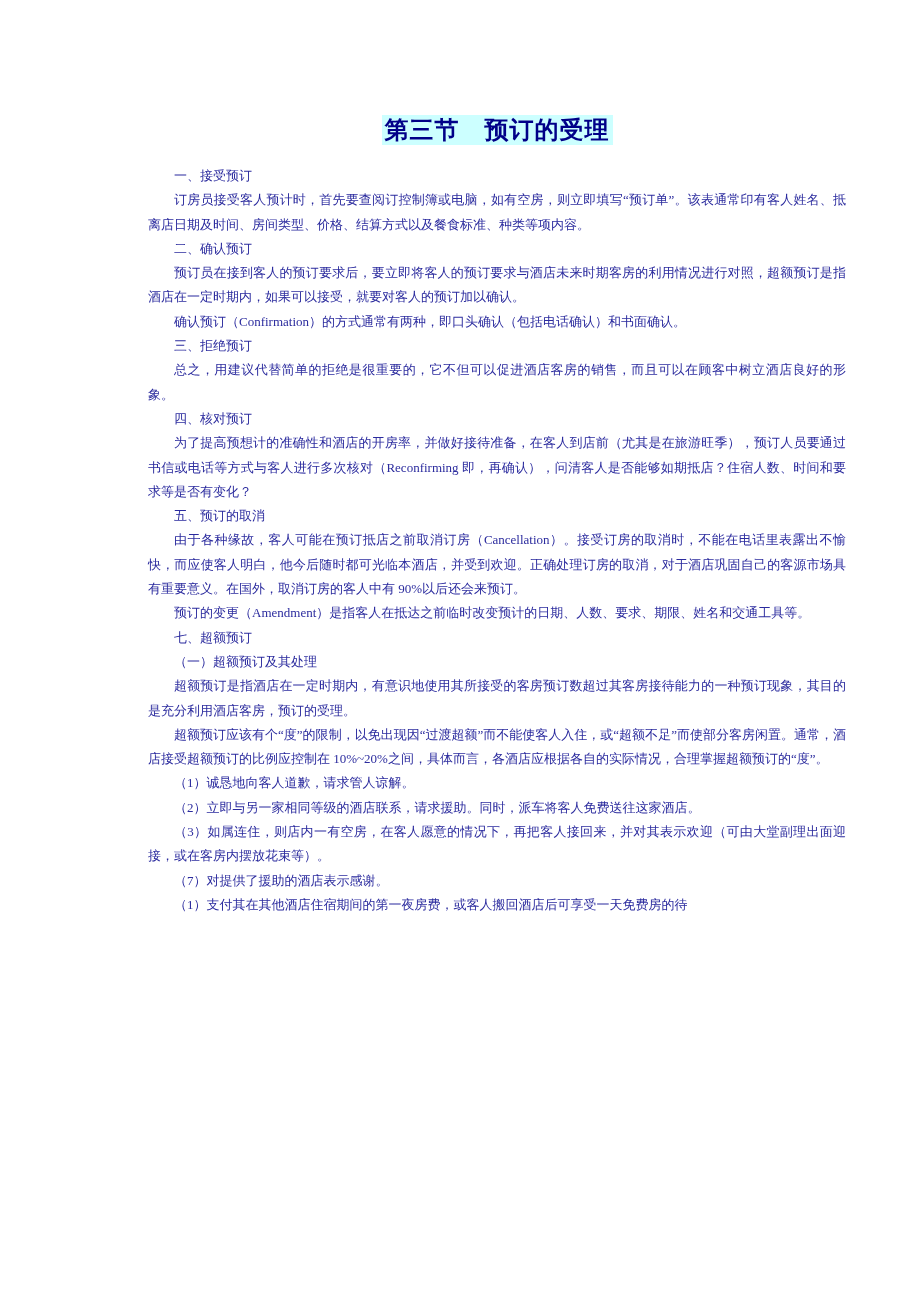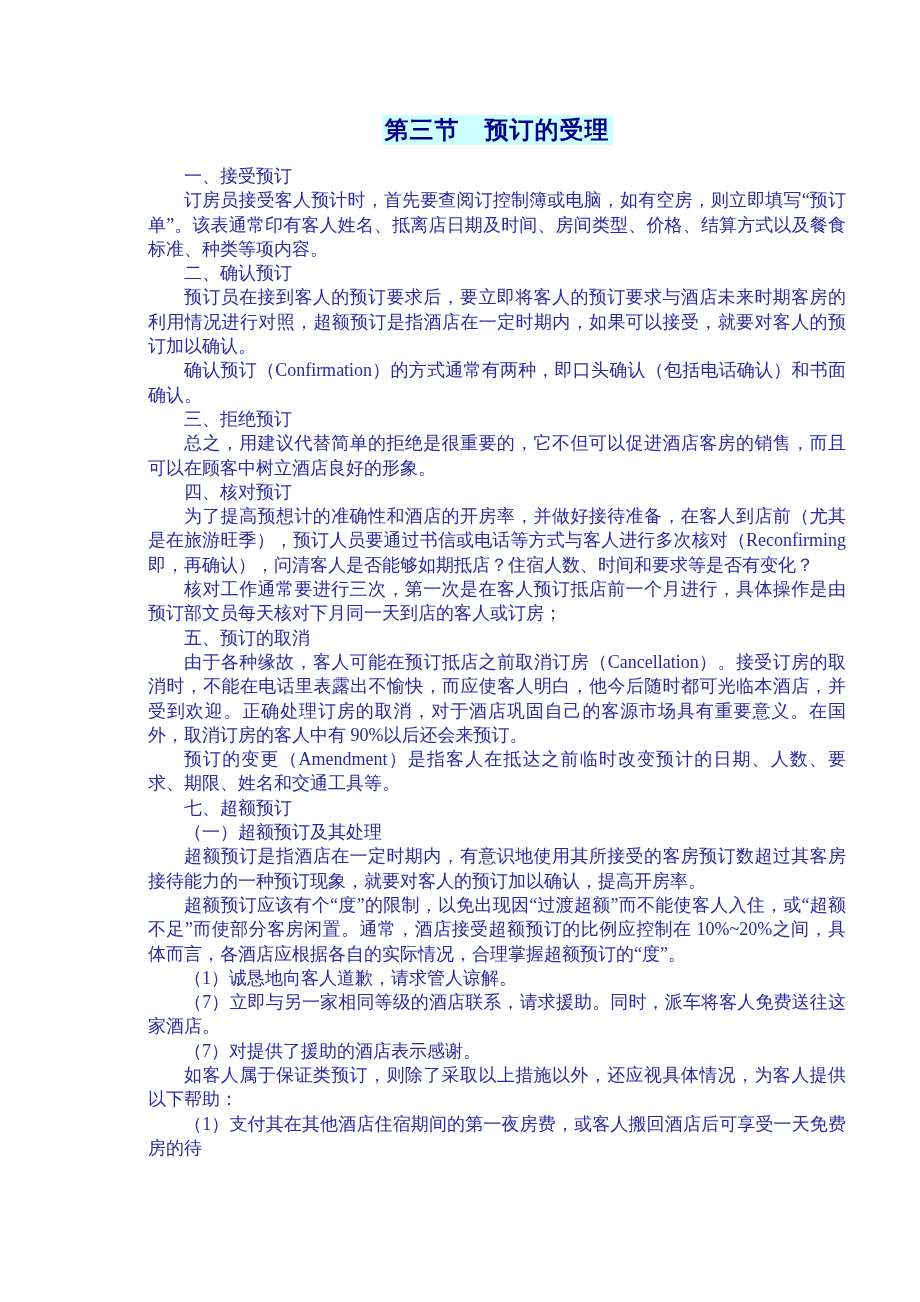--- a/index.html
+++ b/index.html
@@ -31,21 +31,21 @@
     color: var(--title-text, #000088);
     letter-spacing: 1px;
   }
   .doc-title .hl {
     background: var(--title-hl, #ccffff);
     padding: 2px 3px;
   }
   .doc-para {
     margin: 0;
     text-indent: 2em;
-    font-size: 18px;
+    font-size: 13px;
     line-height: 24.3px;
     color: var(--body-text, #2b2b9e);
     text-align: justify;
     text-justify: inter-ideograph;
     word-break: break-all;
   }
 </style>
 </head>
 <body>
 
@@ -55,28 +55,27 @@
     <div id="paragraphs">
         <p class="doc-para">一、接受预订</p>
         <p class="doc-para">订房员接受客人预计时，首先要查阅订控制簿或电脑，如有空房，则立即填写“预订单”。该表通常印有客人姓名、抵离店日期及时间、房间类型、价格、结算方式以及餐食标准、种类等项内容。</p>
         <p class="doc-para">二、确认预订</p>
         <p class="doc-para">预订员在接到客人的预订要求后，要立即将客人的预订要求与酒店未来时期客房的利用情况进行对照，超额预订是指酒店在一定时期内，如果可以接受，就要对客人的预订加以确认。</p>
         <p class="doc-para">确认预订（Confirmation）的方式通常有两种，即口头确认（包括电话确认）和书面确认。</p>
         <p class="doc-para">三、拒绝预订</p>
         <p class="doc-para">总之，用建议代替简单的拒绝是很重要的，它不但可以促进酒店客房的销售，而且可以在顾客中树立酒店良好的形象。</p>
         <p class="doc-para">四、核对预订</p>
         <p class="doc-para">为了提高预想计的准确性和酒店的开房率，并做好接待准备，在客人到店前（尤其是在旅游旺季），预订人员要通过书信或电话等方式与客人进行多次核对（Reconfirming 即，再确认），问清客人是否能够如期抵店？住宿人数、时间和要求等是否有变化？</p>
-        <p class="doc-para">核对工作通常要进行三次，第一次是在客人预订抵店前一个月进行，具体操作是由预订部文员每天核对下月同一天到店的客人或订房；</p>
         <p class="doc-para">五、预订的取消</p>
         <p class="doc-para">由于各种缘故，客人可能在预订抵店之前取消订房（Cancellation）。接受订房的取消时，不能在电话里表露出不愉快，而应使客人明白，他今后随时都可光临本酒店，并受到欢迎。正确处理订房的取消，对于酒店巩固自己的客源市场具有重要意义。在国外，取消订房的客人中有 90%以后还会来预订。</p>
         <p class="doc-para">预订的变更（Amendment）是指客人在抵达之前临时改变预计的日期、人数、要求、期限、姓名和交通工具等。</p>
         <p class="doc-para">七、超额预订</p>
         <p class="doc-para">（一）超额预订及其处理</p>
-        <p class="doc-para">超额预订是指酒店在一定时期内，有意识地使用其所接受的客房预订数超过其客房接待能力的一种预订现象，就要对客人的预订加以确认，提高开房率。</p>
+        <p class="doc-para">超额预订是指酒店在一定时期内，有意识地使用其所接受的客房预订数超过其客房接待能力的一种预订现象，其目的是充分利用酒店客房，预订的受理。</p>
         <p class="doc-para">超额预订应该有个“度”的限制，以免出现因“过渡超额”而不能使客人入住，或“超额不足”而使部分客房闲置。通常，酒店接受超额预订的比例应控制在 10%~20%之间，具体而言，各酒店应根据各自的实际情况，合理掌握超额预订的“度”。</p>
         <p class="doc-para">（1）诚恳地向客人道歉，请求管人谅解。</p>
-        <p class="doc-para">（7）立即与另一家相同等级的酒店联系，请求援助。同时，派车将客人免费送往这家酒店。</p>
+        <p class="doc-para">（2）立即与另一家相同等级的酒店联系，请求援助。同时，派车将客人免费送往这家酒店。</p>
+        <p class="doc-para">（3）如属连住，则店内一有空房，在客人愿意的情况下，再把客人接回来，并对其表示欢迎（可由大堂副理出面迎接，或在客房内摆放花束等）。</p>
         <p class="doc-para">（7）对提供了援助的酒店表示感谢。</p>
-        <p class="doc-para">如客人属于保证类预订，则除了采取以上措施以外，还应视具体情况，为客人提供以下帮助：</p>
         <p class="doc-para">（1）支付其在其他酒店住宿期间的第一夜房费，或客人搬回酒店后可享受一天免费房的待</p>
       </div>
   </div>
 </div>
 
 </body></html>

